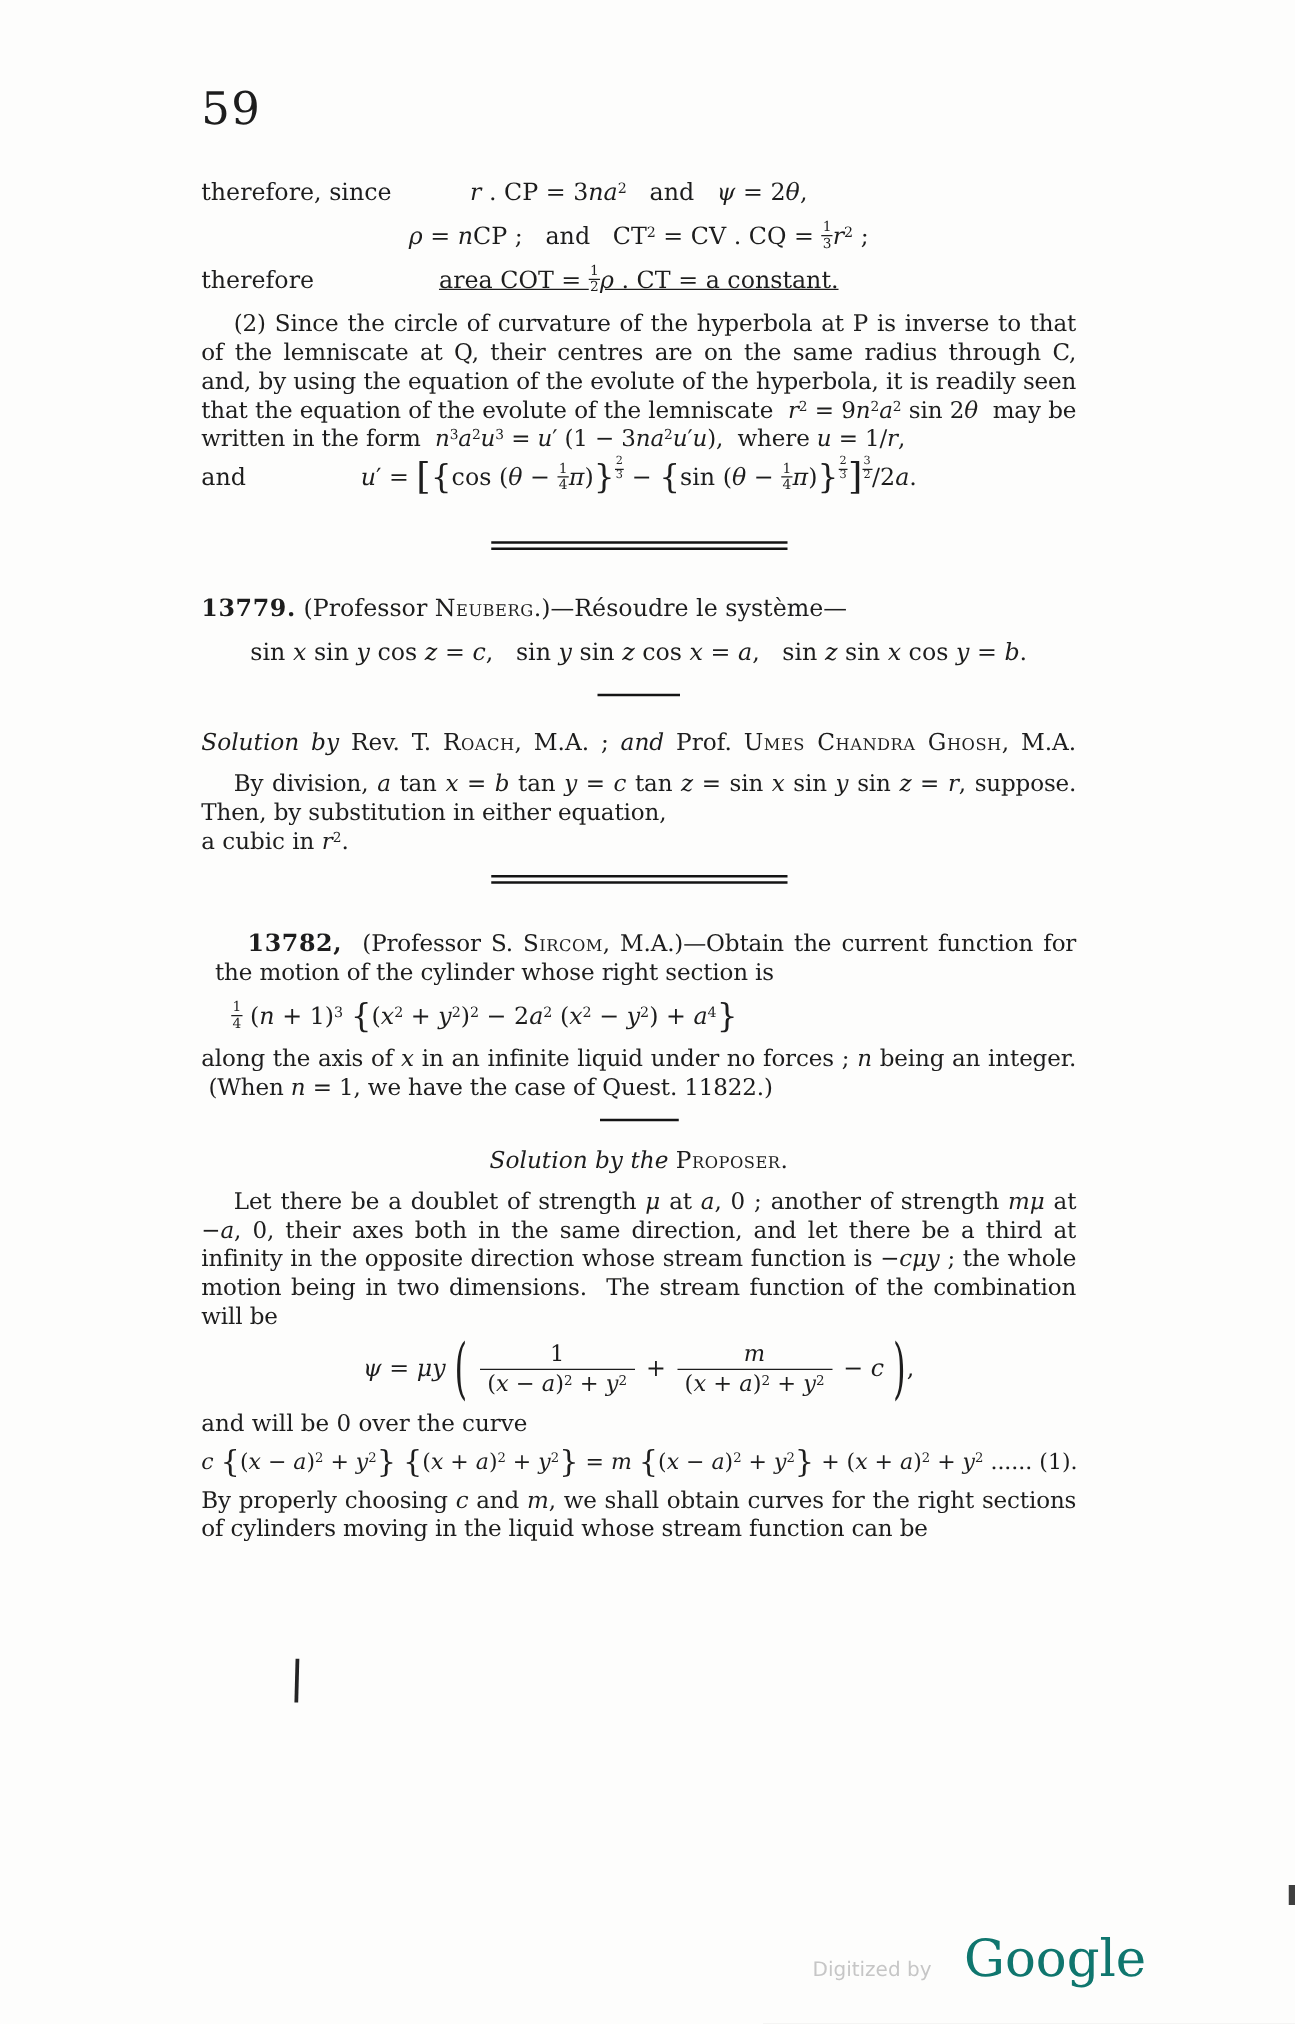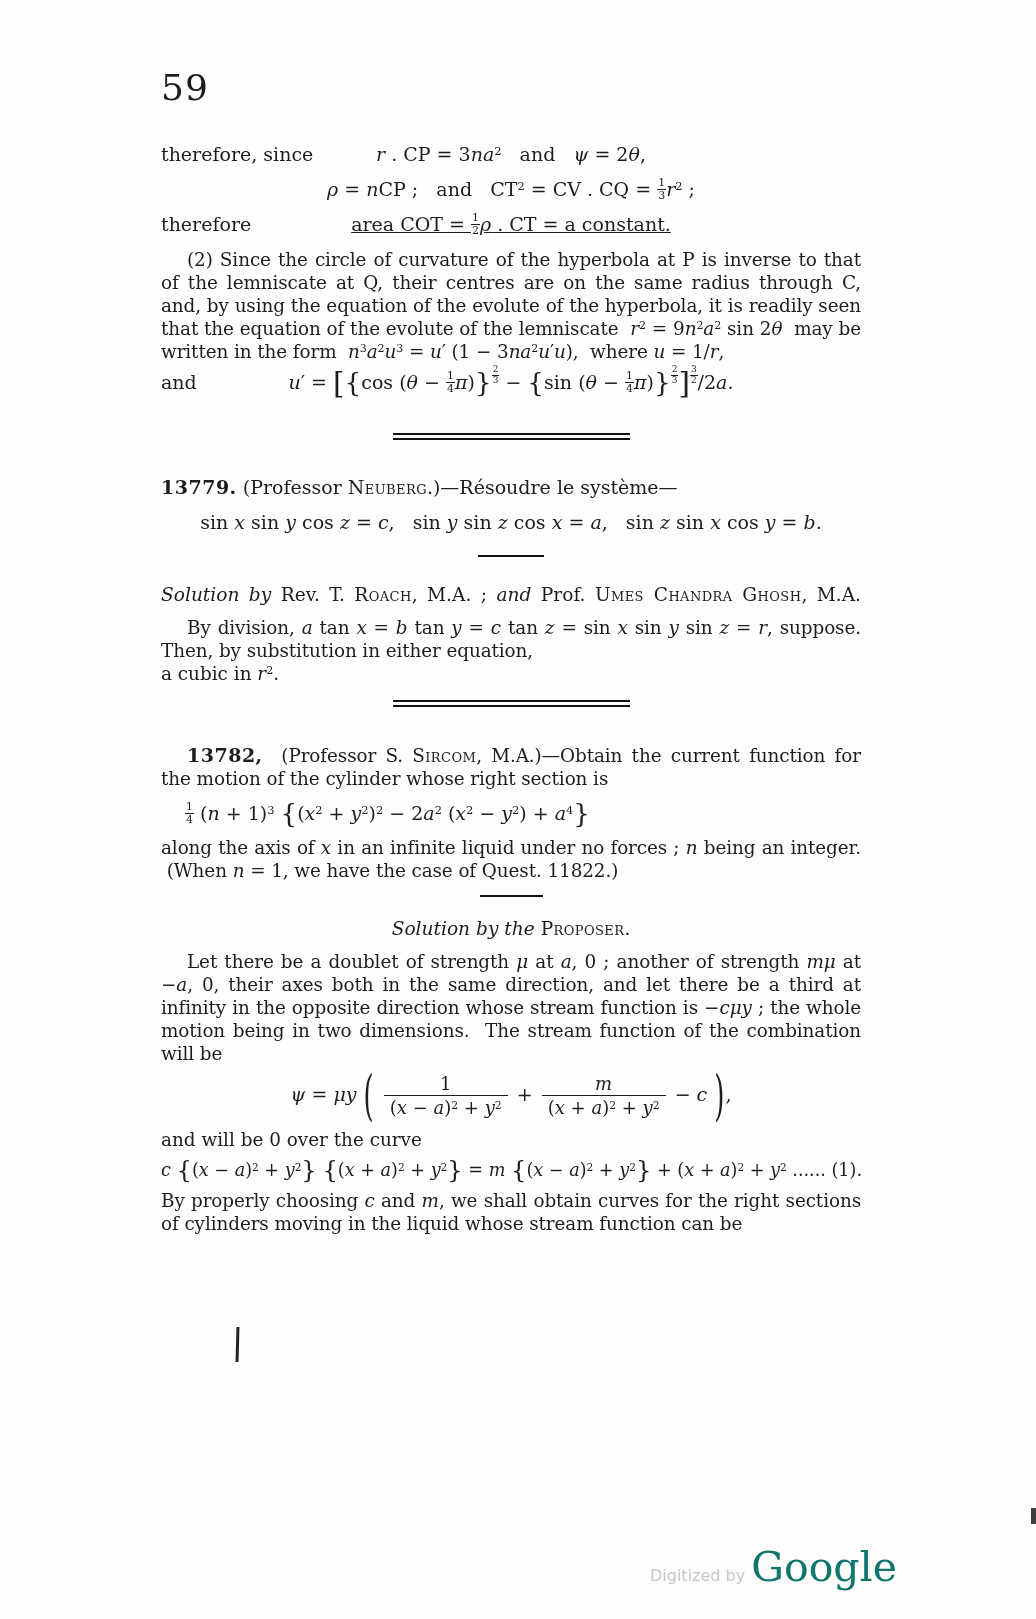--- a/index.html
+++ b/index.html
@@ -50,32 +50,32 @@
   .div-short{width:66px;margin:19px auto 0;border-top:2px solid #141414;height:0;}
   .div-short.d4{width:63px;margin-top:13px;}
 
   .q13779-line{margin-top:34px;line-height:27px;}
   .eq-center{text-align:center;}
   .eq-13779{margin-top:8px;line-height:27px;white-space:nowrap;}
   .byline{margin-top:24px;line-height:27px;text-align:justify;text-align-last:justify;font-size:18.6px;}
   .bydiv{margin-top:8px;}
   .eq-sqrt{margin-top:12px;line-height:30px;}
   .cubic{margin-top:0;line-height:23px;font-size:18.4px;}
-  .q13782-para{margin-top:37px;}
+  .q13782-para{margin-top:37px;margin-left:11px;}
   .eq1-13782{margin-left:24px;margin-top:8px;line-height:30px;white-space:nowrap;}
   .eq2-13782{margin-left:238px;margin-top:2px;line-height:27px;white-space:nowrap;font-size:18.5px;}
   .outro{margin-top:8px;}
   .sol-heading{margin-top:18px;line-height:27px;text-align:center;font-size:18.6px;}
   .para1{margin-top:8px;}
   .psi{margin-top:2px;text-align:center;line-height:1;padding:6px 0;}
   .curve-intro{margin-top:4px;line-height:23px;font-size:18.4px;}
   .eq-curve{margin-top:4px;line-height:30px;white-space:nowrap;font-size:17.6px;}
   .para2f{margin-top:4px;}
 
-  .watermark{position:absolute;left:650px;top:1543px;display:flex;align-items:baseline;gap:6px;}
+  .watermark{position:absolute;left:650px;top:1543px;display:flex;align-items:baseline;gap:26px;}
   .wm-prefix{font-family:"DejaVu Sans",sans-serif;font-size:16px;color:#c6c6c6;}
   .wm-logo{font-family:"DejaVu Serif",serif;font-size:41px;color:#0f766e;}
 
   .edge-mark{position:absolute;right:0;top:1508px;width:5px;height:16px;background:#3f3f3f;}
   .ink-mark{position:absolute;left:236px;top:1327px;width:2.5px;height:35px;background:#242424;transform:rotate(1.5deg);}
 </style>
 </head>
 <body>
 
 <div class="page">

